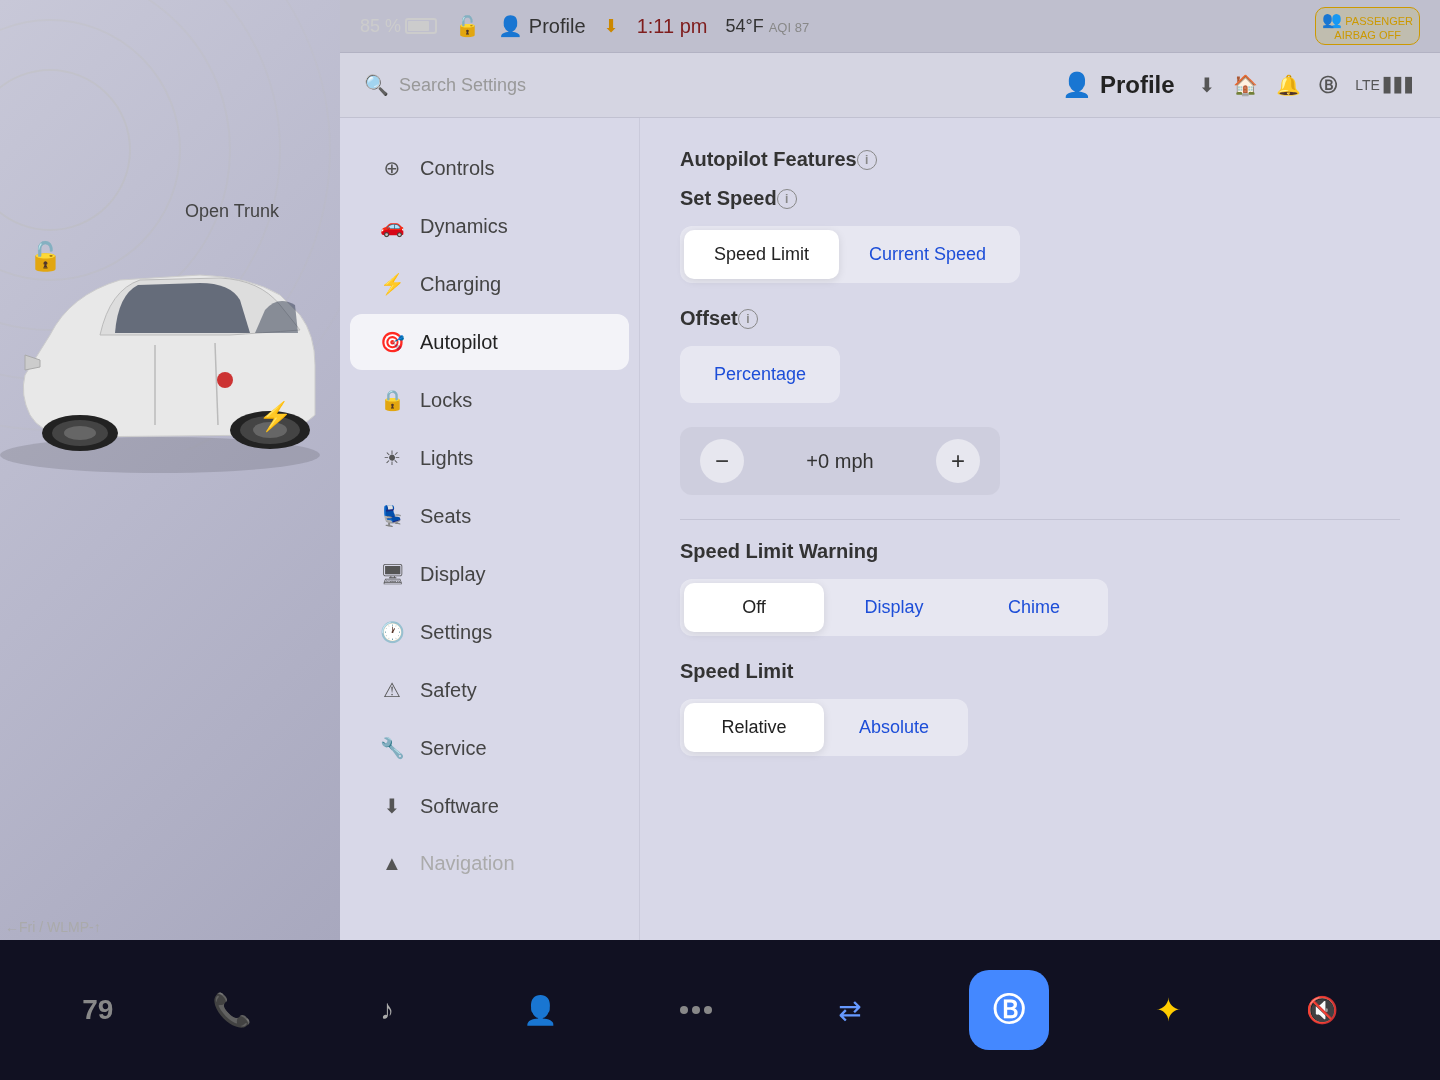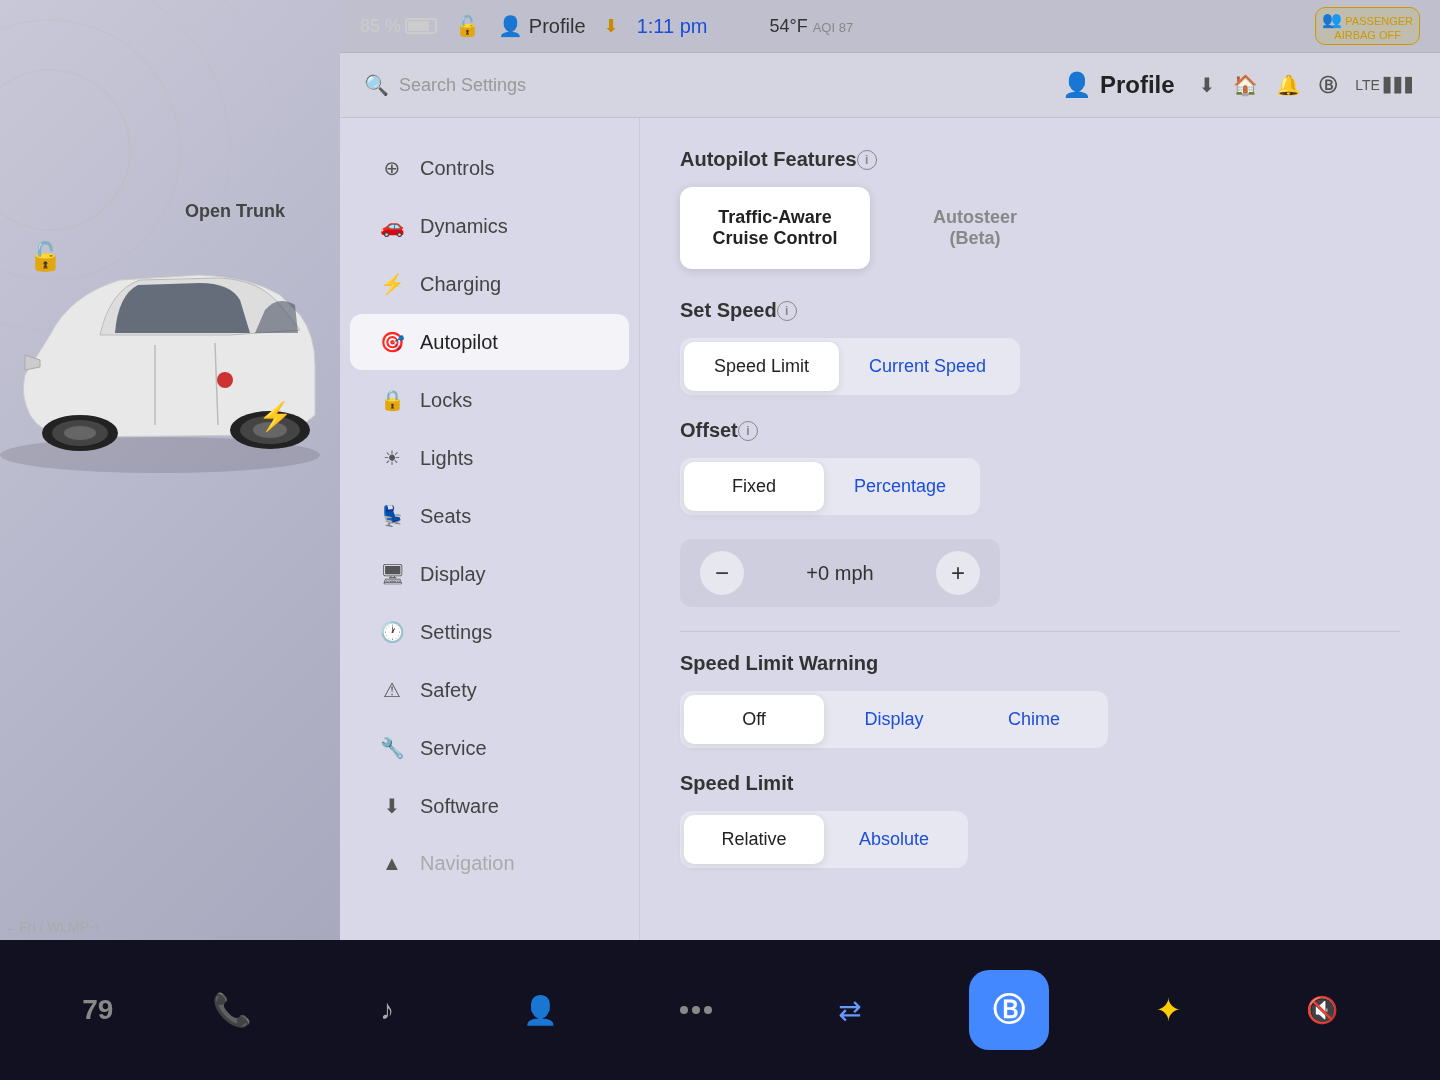--- a/index.html
+++ b/index.html
@@ -48,21 +48,21 @@
       width: 100%;
       height: 100%;
     }
 
     .open-trunk-label {
       position: absolute;
       top: 200px;
       left: 185px;
       color: #444;
       font-size: 18px;
-      font-weight: 700;
+      font-weight: 400;
       text-align: center;
       line-height: 1.3;
     }
 
     .lock-icon-area {
       position: absolute;
       top: 240px;
       left: 28px;
     }
 
@@ -100,28 +100,27 @@
       gap: 6px;
       color: #333;
       font-size: 20px;
       font-weight: 500;
     }
 
     .time-item {
       display: flex;
       align-items: center;
       gap: 6px;
-      color: #1d4ed8;
+      color: #7f1d1d;
       font-size: 20px;
     }
 
     .temp-item {
       color: #333;
       font-size: 18px;
-      margin-left: 44px;
     }
 
     .aqi-badge {
       font-size: 13px;
       color: #888;
     }
 
     .top-bar-right {
       margin-left: auto;
       display: flex;
@@ -567,52 +566,39 @@
       <span>Navigation</span>
     </div>
   </div>
 
   <div class="settings-panel">
 
     <div class="section-title">
       <span>Autopilot Features</span>
       <span class="info-icon">i</span>
     </div>
-    <div class="autopilot-buttons">
-      <button class="autopilot-btn active">
-        <span>Traffic-Aware</span><br>
-        <span>Cruise Control</span>
-      </button>
-      <button class="autopilot-btn inactive">
-        <span>Autosteer</span><br>
-        <span>(Beta)</span>
-      </button>
-    </div>
 
     <div class="section-title">
       <span>Set Speed</span>
       <span class="info-icon">i</span>
     </div>
     <div class="button-group">
       <button class="btn-option active">
         <span>Speed Limit</span>
       </button>
       <button class="btn-option">
         <span>Current Speed</span>
       </button>
     </div>
 
     <div class="section-title">
       <span>Offset</span>
       <span class="info-icon">i</span>
     </div>
     <div class="button-group">
-      <button class="btn-option active">
-        <span>Fixed</span>
-      </button>
       <button class="btn-option">
         <span>Percentage</span>
       </button>
     </div>
 
     <div class="speed-control">
       <button class="speed-btn">
         <span>−</span>
       </button>
       <span class="speed-value">+0 mph</span>

